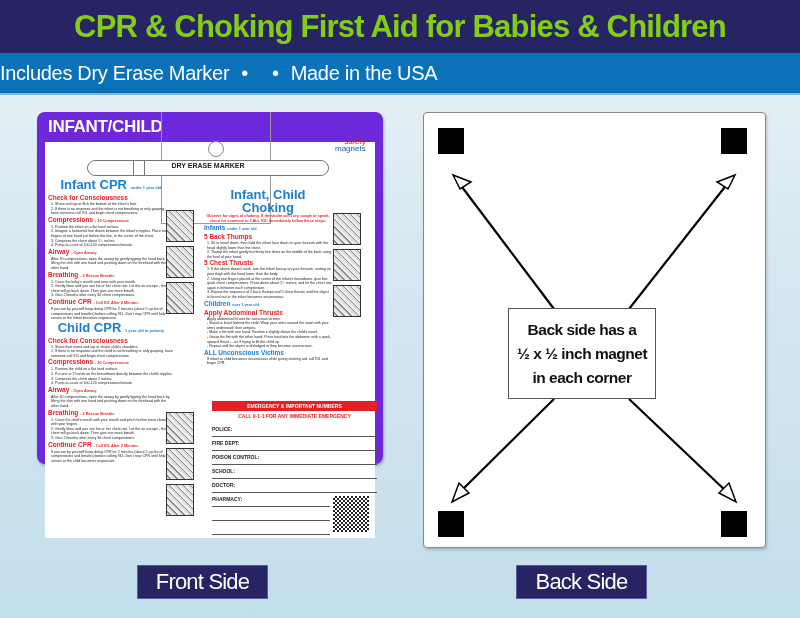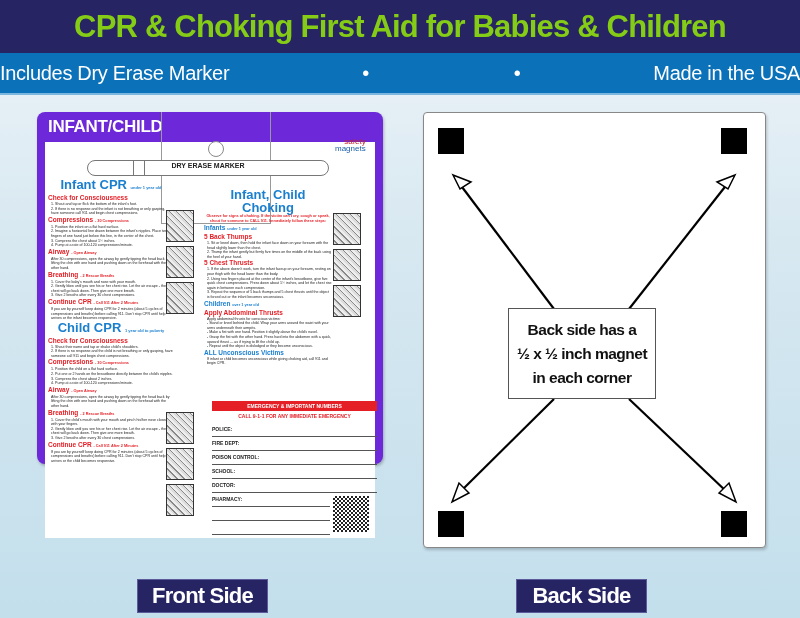--- a/index.html
+++ b/index.html
@@ -13,21 +13,21 @@
     position: absolute; left: 0; top: 0; width: 800px; height: 53px;
     background: #262462; color: #84cc16;
     display: flex; align-items: center; justify-content: center;
     font-weight: bold; font-size: 31px; letter-spacing: -0.8px;
     font-family: "Liberation Sans", sans-serif;
   }
   .sub-banner {
     position: absolute; left: 0; top: 53px; width: 800px; height: 42px;
     background: #0b72b9; color: #fff;
     border-bottom: 2px solid #7bb6df;
-    display: flex; align-items: center; justify-content: space-between;
+    display: flex; align-items: center; justify-content: flex-start;
     font-size: 20px; letter-spacing: -0.3px;
   }
   .sub-banner .sep { margin: 0 12px; }
 
   
   .front-card {
     position: absolute; left: 37px; top: 112px; width: 346px; height: 352px;
     background: #6d28d9; border-radius: 8px;
     box-shadow: 1px 2px 3px rgba(0,0,0,0.25);
   }
@@ -97,22 +97,22 @@
   .magnet { position: absolute; width: 26px; height: 26px; background: #000; }
   .arrows { position: absolute; left: 0; top: 0; }
   .info-box {
     position: absolute; left: 84px; top: 195px; width: 148px; height: 91px;
     background: #fff; border: 1px solid #555;
     display: flex; flex-direction: column; align-items: center; justify-content: center;
     font-weight: bold; font-size: 15.5px; line-height: 24px; color: #111; letter-spacing: -0.5px;
   }
 
   .side-label {
-    position: absolute; top: 579px; height: 34px; background: #262462; color: #fff;
-    font-weight: bold; font-size: 22px; letter-spacing: -0.8px;
+    position: absolute; top: 565px; height: 34px; background: #262462; color: #fff;
+    font-weight: normal; font-size: 22px; letter-spacing: -0.8px;
     display: flex; align-items: center; justify-content: center;
     border: 1px solid #5c5a9a;
   }
   .front-label { left: 137px; width: 131px; }
   .back-label { left: 516px; width: 131px; }
 </style>
 </head>
 <body>
 
 <div class="top-banner">

